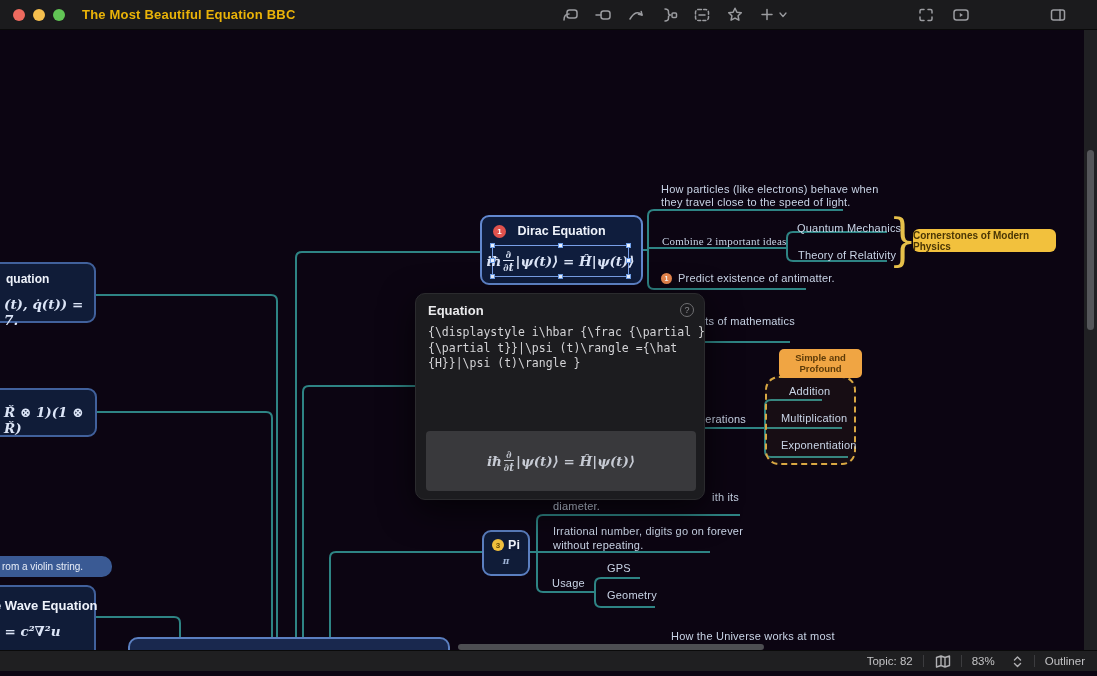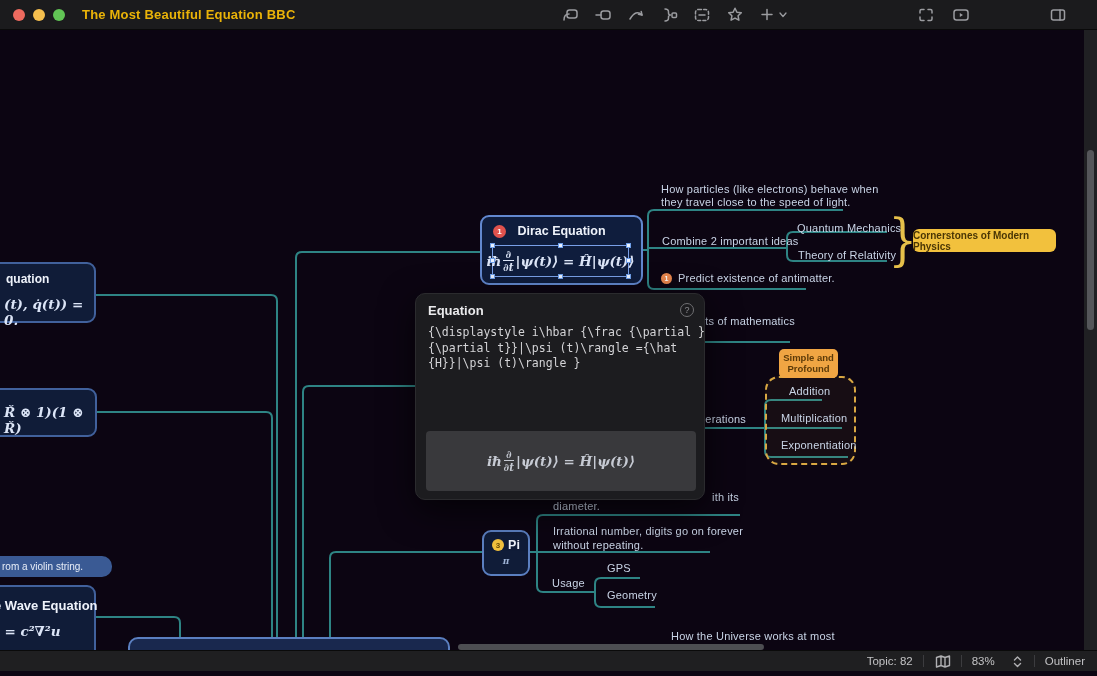--- a/index.html
+++ b/index.html
@@ -77,21 +77,21 @@
   #wave-node { left:-10px; top:555px; width:106px; height:95px;}
   #wave-node .t { position:absolute; left:2px; top:11px; font-size:13px; font-weight:700; color:#eef2fa; white-space:nowrap;}
   #wave-node .e { position:absolute; left:1px; top:32px; font-size:13.5px; display:flex; align-items:center; gap:4px;}
   #bottom-node { left:128px; top:607px; width:322px; height:20px;
                  border:2px solid #5b7fc0; border-radius:10px 10px 0 0; background:#19284e;}
 
   
   #cornerstones { position:absolute; left:913px; top:199px; width:143px; height:23px;
     background:#f2c13d; border-radius:6px; z-index:6; display:flex; align-items:center;
     justify-content:center; font-size:10px; font-weight:700; color:#4a3605;}
-  #simple-tab { position:absolute; left:779px; top:319px; width:59px; height:29px;
+  #simple-tab { position:absolute; left:779px; top:319px; width:83px; height:29px;
     background:#f0a543; border-radius:5px; z-index:7; display:flex; flex-direction:column;
     align-items:center; justify-content:center; font-size:9.5px; font-weight:700;
     color:#5c3a08; line-height:1.15;}
   #boundary { position:absolute; left:765px; top:346px; width:91px; height:89px;
     border:2px dashed #d9a843; border-radius:14px; background:rgba(240,180,67,.05); z-index:2;}
   #brace { position:absolute; left:886px; top:183px; width:26px; height:54px; z-index:5;
     font-family:"DejaVu Serif",serif; font-size:56px; color:#e6c04a; line-height:54px;
     transform:scaleX(.8); font-weight:400;}
 
   .mk-badge { position:absolute; width:11px; height:11px; border-radius:50%; z-index:5;
@@ -225,21 +225,21 @@
     <path d="M740,485 H543 Q537,485 537,491 V556 Q537,562 543,562 H595"></path>
     <path d="M537,522 H710"></path>
     <path d="M530,522 H537"></path>
     <path d="M640,548 H601 Q595,548 595,554 V571 Q595,577 601,577 H655"></path>
   </svg>
 
   <div id="boundary"></div>
 
   <div class="lbl" style="left:661px; top:153px;">How particles (like electrons) behave when</div>
   <div class="lbl" style="left:661px; top:166px;">they travel close to the speed of light.</div>
-  <div class="lbl" style="left:662px; top:205px;">Combine 2 important ideas</div>
+  <div class="lbl" style="left:662px; top:205px;font-family:Liberation Serif, serif;">Combine 2 important ideas</div>
   <div class="lbl" style="left:797px; top:192px;">Quantum Mechanics</div>
   <div class="lbl" style="left:798px; top:219px;">Theory of Relativity</div>
   <div id="brace">}</div>
   <div id="cornerstones">Cornerstones of Modern Physics</div>
   <div class="mk-badge" id="anti-badge">1</div>
   <div class="lbl" style="left:678px; top:242px;">Predict existence of antimatter.</div>
   <div class="lbl frag" style="left:699px; top:285px;">nts of mathematics</div>
 
   <div id="simple-tab">
     <span>Simple and</span>
@@ -285,21 +285,21 @@
   <div class="node" id="pi-node">
     <div id="pi-head">
       <span class="badge" id="pi-badge">3</span>
       <span id="pi-title">Pi</span>
     </div>
     <div id="pi-symbol" class="math">π</div>
   </div>
 
   <div class="node" id="nodeA">
     <span class="t">quation</span>
-    <span class="e math">(t), q̇(t)) = 0.</span>
+    <span class="e math">(t), q̇(t)) = 7.</span>
   </div>
   <div class="node" id="nodeB">
     <span class="e math">Ř ⊗ 1)(1 ⊗ Ř)</span>
   </div>
   <div id="violin">
     <span>rom a violin string.</span>
   </div>
   <div class="node" id="wave-node">
     <span class="t">e Wave Equation</span>
     <span class="e math">

